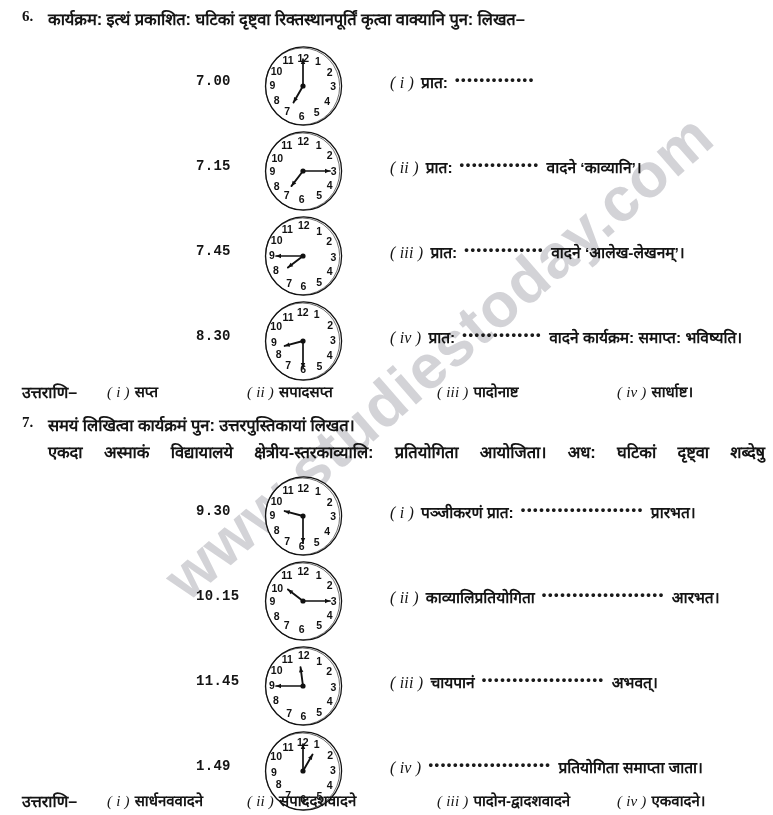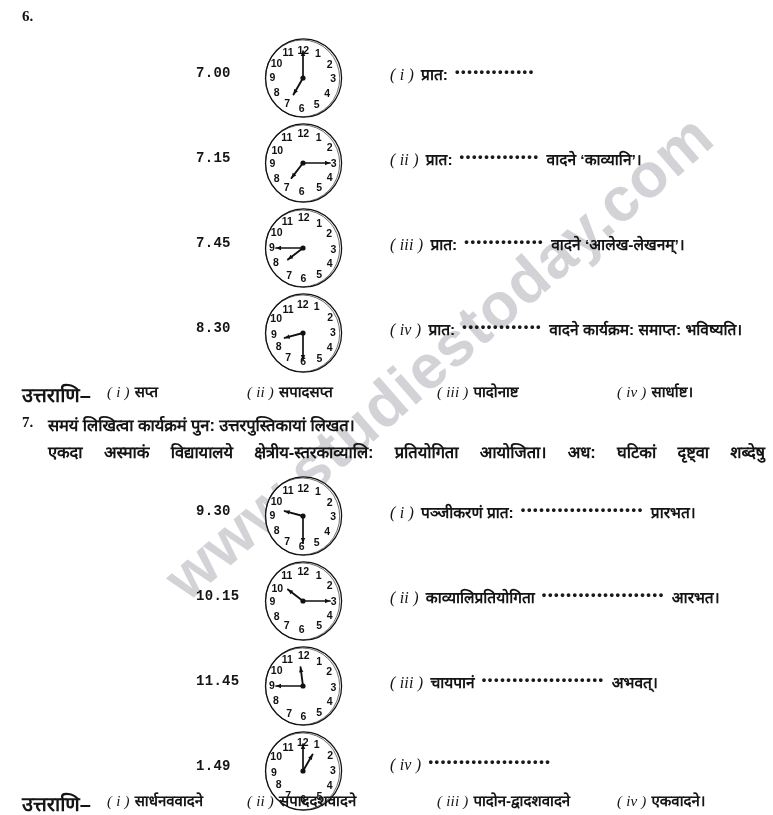--- a/index.html
+++ b/index.html
@@ -136,21 +136,21 @@
     left: 22px;
     width: 751px;
     display: flex;
     align-items: baseline;
     font-size: 15px;
     font-family: "Liberation Sans", sans-serif;
     font-weight: 700;
   }
   .ans-label {
     font-weight: 700;
-    font-size: 20px;
+    font-size: 16px;
     margin-right: 1px;
     white-space: nowrap;
   }
   .ans-item {
     display: flex;
     align-items: baseline;
     gap: 5px;
     white-space: nowrap;
   }
   .ans-item .roman { font-size: 15px; }
@@ -162,20 +162,21 @@
 <body>
 
 <div class="watermark">www.studiestoday.com</div>
 
 <div class="page">
 
   <div class="qblock" id="q6" style="top:6px;">
     <div class="q-head">
       <div class="q-num">6.</div>
       <div class="q-text">
+        <span class="ln">कार्यक्रम: इत्थं प्रकाशित: घटिकां दृष्ट्वा रिक्तस्थानपूर्तिं कृत्वा वाक्यानि पुन: लिखत–</span>
       </div>
     </div>
 
     <div class="rows" id="q6rows" style="margin-top:10px;">
         <div class="row">
           <div class="time-label">7.00</div>
           <div class="clock-holder">
             <svg width="86" height="86" viewBox="0 0 86 86">
               <ellipse cx="43.6" cy="43" rx="38" ry="39.2" fill="#ffffff" stroke="#111111" stroke-width="1.25"></ellipse>
               <ellipse cx="42.5" cy="43.4" rx="37.2" ry="38.4" fill="none" stroke="#111111" stroke-width="0.8" opacity="0.75"></ellipse>
@@ -482,20 +483,21 @@
               <g>
                 <line x1="43" y1="43" x2="43" y2="16" stroke="#111111" stroke-width="1.7" stroke-linecap="round"></line>
                 <polygon points="43,16 45.24268249182764,21.021989171717696 40.75731750817236,21.021989171717696" fill="#111111"></polygon>
               </g>
               <circle cx="43" cy="43" r="2.6" fill="#111111"></circle>
             </svg>
           </div>
           <div class="sentence">
             <span class="roman">( iv )</span>
             <span class="dots">••••••••••••••••••••</span>
+            <span class="frag">प्रतियोगिता समाप्ता जाता।</span>
           </div>
         </div>
       </div>
 
     <div class="answers" id="q7answers" style="top: 378px; position: absolute;">
         <span class="ans-label">उत्तराणि–</span>
         <span class="ans-item" style="position: absolute; left: 85px;">
           <span class="roman">( i )</span>
           <span class="ans-text">सार्धनववादने</span>
         </span>

